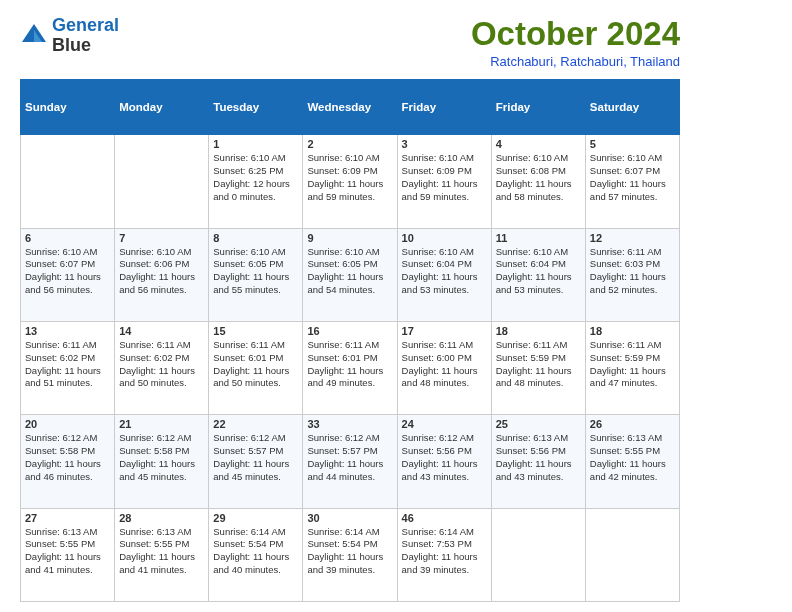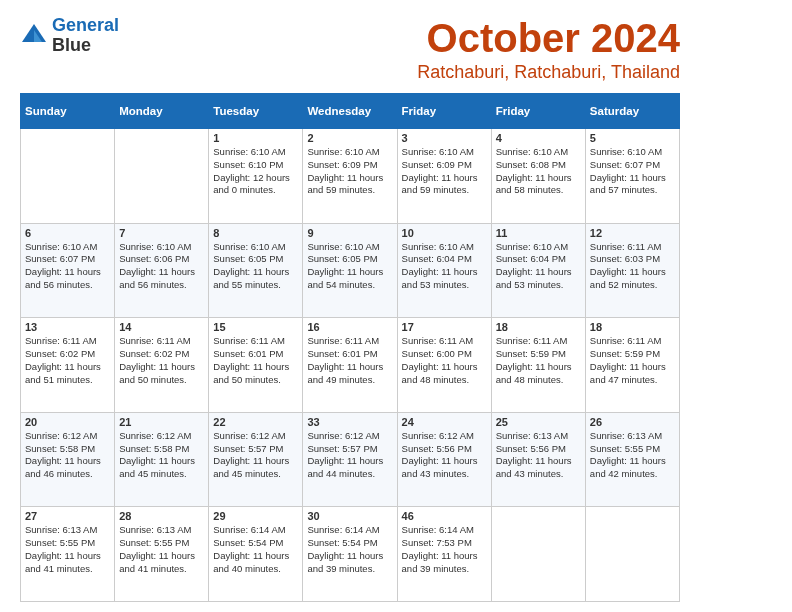--- a/index.html
+++ b/index.html
@@ -36,43 +36,43 @@
     }
     .logo-text .blue { color: #1a6bb5; }
     .logo-icon {
       width: 28px;
       height: 28px;
     }
     .title-block {
       text-align: right;
     }
     .month-title {
-      font-size: 40px;
+      font-size: 33px;
       font-weight: bold;
-      color: #c2410c;
+      color: #4d7c0f;
       line-height: 1.1;
     }
     .location-title {
-      font-size: 18px;
-      color: #c2410c;
+      font-size: 13px;
+      color: #1d4ed8;
       margin-top: 2px;
     }
     .calendar {
       flex: 1;
       border: 1px solid #ccc;
       border-collapse: collapse;
       width: 100%;
       table-layout: fixed;
     }
     .calendar th {
       background: #1a6bb5;
       color: #fff;
       font-size: 11.5px;
       font-weight: bold;
-      padding: 11px 4px;
+      padding: 21px 4px;
       text-align: left;
       border: 1px solid #1a6bb5;
     }
     .calendar td {
       border: 1px solid #ccc;
       vertical-align: top;
       padding: 3px 4px;
       font-size: 9.5px;
       color: #333;
       height: 82px;
@@ -131,21 +131,21 @@
           <th>Saturday</th>
         </tr>
     </thead>
     <tbody id="calendar-body">
         <tr>
           <td class="empty-cell"></td>
           <td class="empty-cell"></td>
           <td>
             <span class="day-num">1</span>
             <span class="cell-line">Sunrise: 6:10 AM</span>
-            <span class="cell-line">Sunset: 6:10 PM</span>
+            <span class="cell-line">Sunset: 6:25 PM</span>
             <span class="cell-line">Daylight: 12 hours and 0 minutes.</span>
           </td>
           <td>
             <span class="day-num">2</span>
             <span class="cell-line">Sunrise: 6:10 AM</span>
             <span class="cell-line">Sunset: 6:09 PM</span>
             <span class="cell-line">Daylight: 11 hours and 59 minutes.</span>
           </td>
           <td>
             <span class="day-num">3</span>

